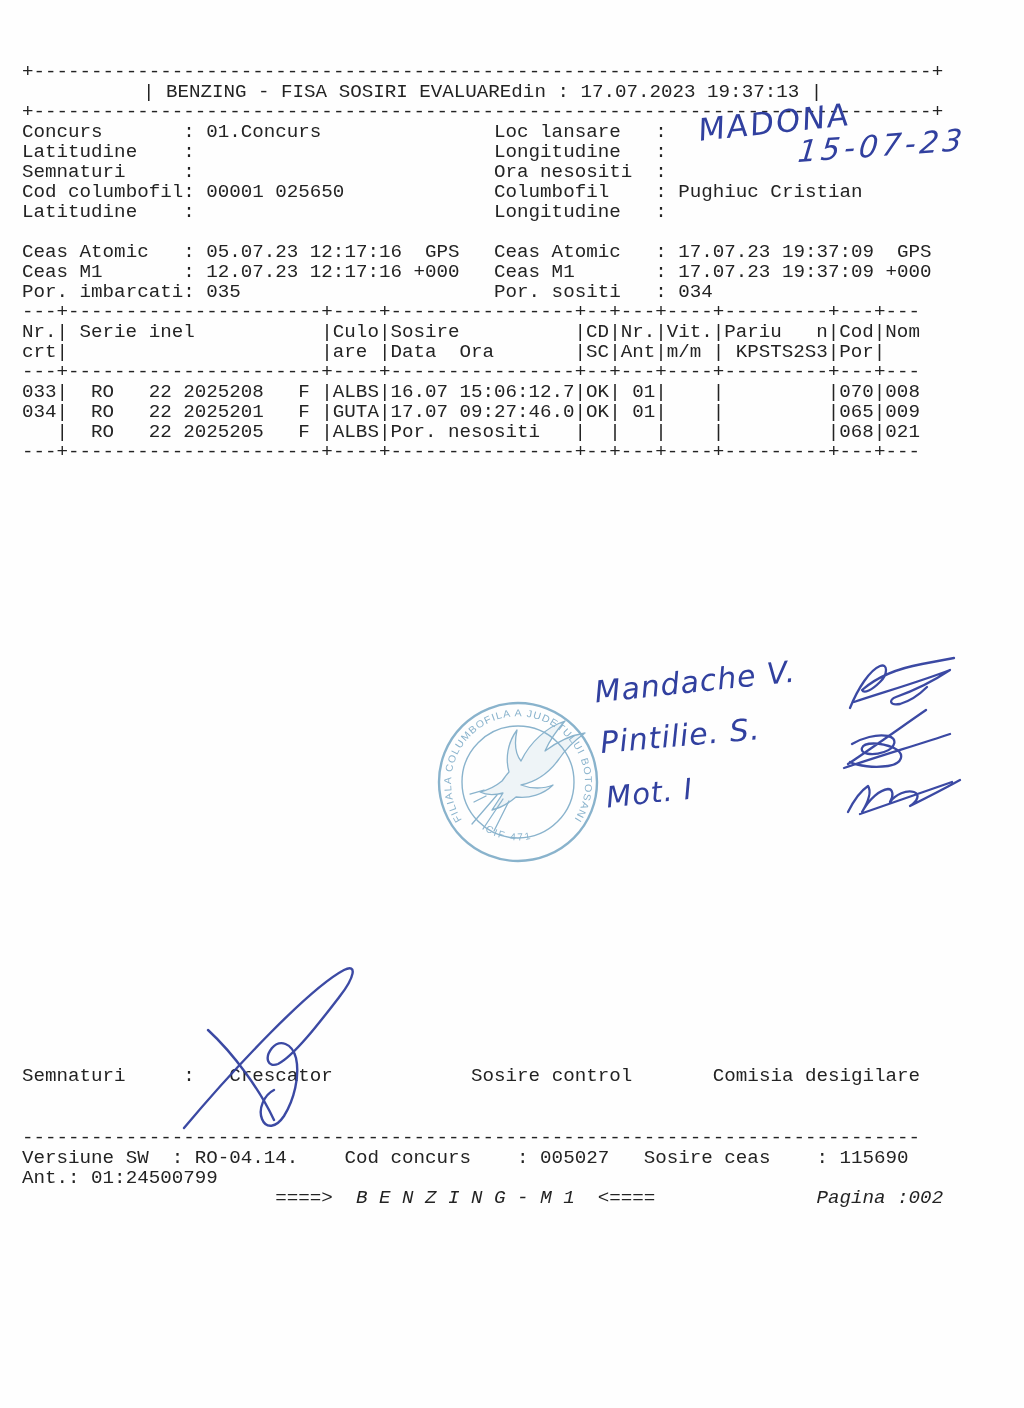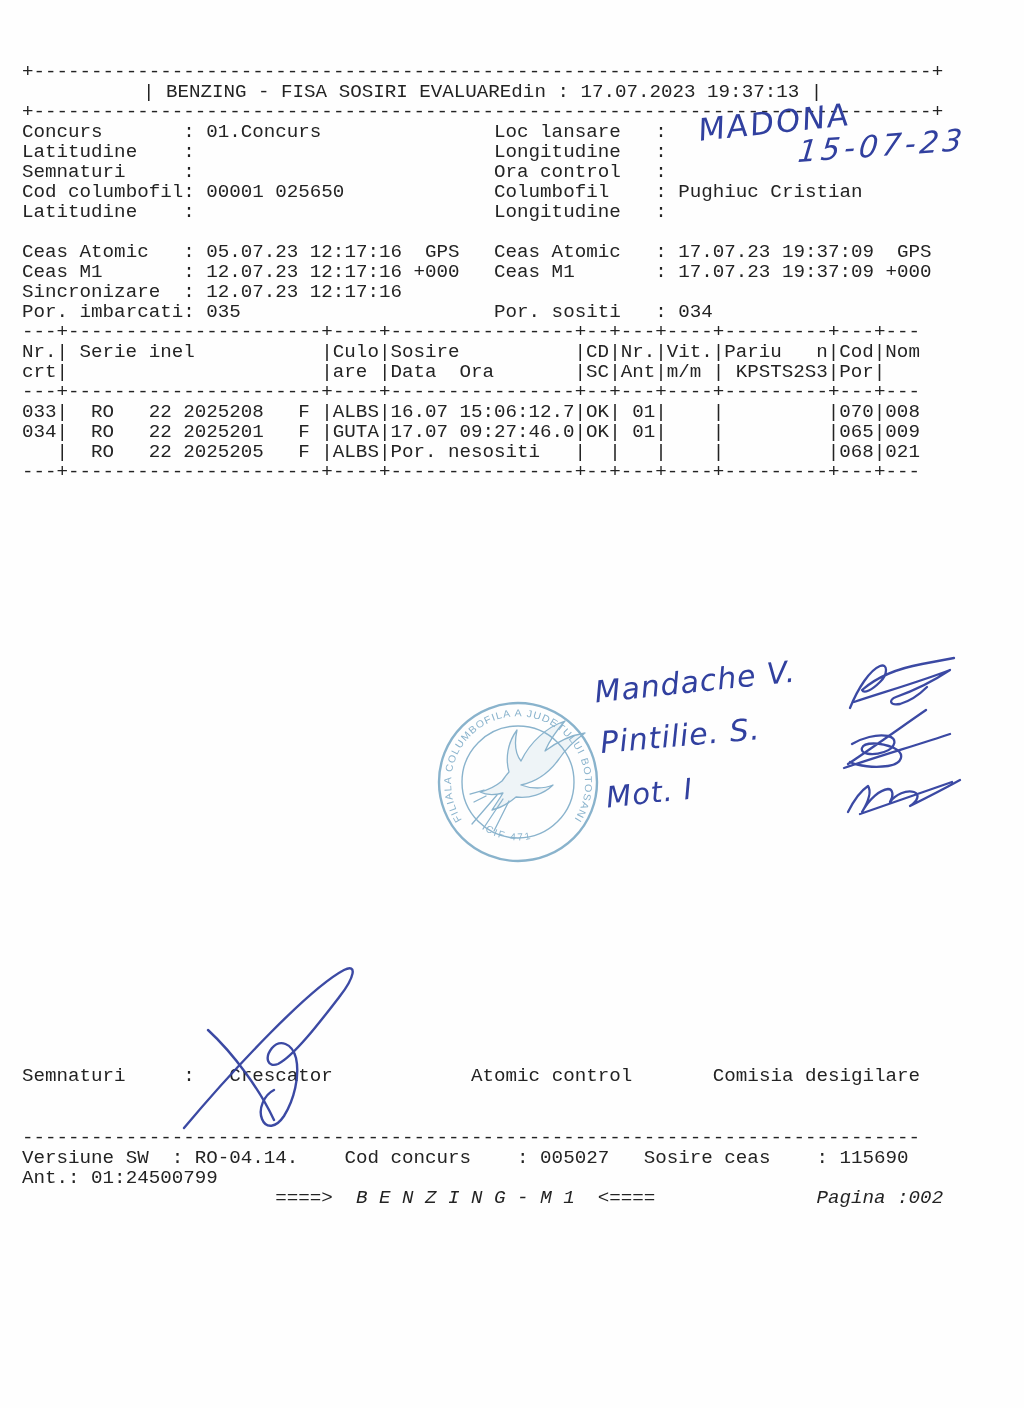--- a/index.html
+++ b/index.html
@@ -47,50 +47,49 @@
 
     <div class="ln tline">
       <span class="tl">BENZING - FISA SOSIRI EVALUARE</span>
       <span class="tr"><span>din :</span><span>17.07.2023 19:37:13</span></span>
     </div>
 
     <div class="ln">+------------------------------------------------------------------------------+</div>
 
     <div class="ln"><span class="w14">Concurs</span><span class="w2">:</span><span class="w25">01.Concurs</span><span class="w14">Loc lansare</span><span class="w2">:</span><span></span></div>
     <div class="ln"><span class="w14">Latitudine</span><span class="w2">:</span><span class="w25"></span><span class="w14">Longitudine</span><span class="w2">:</span><span></span></div>
-    <div class="ln"><span class="w14">Semnaturi</span><span class="w2">:</span><span class="w25"></span><span class="w14">Ora control</span><span class="w2">:</span><span></span></div>
+    <div class="ln"><span class="w14">Semnaturi</span><span class="w2">:</span><span class="w25"></span><span class="w14">Ora nesositi</span><span class="w2">:</span><span></span></div>
     <div class="ln"><span class="w14">Cod columbofil</span><span class="w2">:</span><span class="w25">00001 025650</span><span class="w14">Columbofil</span><span class="w2">:</span><span>Pughiuc Cristian</span></div>
     <div class="ln"><span class="w14">Latitudine</span><span class="w2">:</span><span class="w25"></span><span class="w14">Longitudine</span><span class="w2">:</span><span></span></div>
 
     <div class="ln"></div>
 
     <div class="ln"><span class="w14">Ceas Atomic</span><span class="w2">:</span><span class="w25">05.07.23 12:17:16  GPS</span><span class="w14">Ceas Atomic</span><span class="w2">:</span><span>17.07.23 19:37:09  GPS</span></div>
     <div class="ln"><span class="w14">Ceas M1</span><span class="w2">:</span><span class="w25">12.07.23 12:17:16 +000</span><span class="w14">Ceas M1</span><span class="w2">:</span><span>17.07.23 19:37:09 +000</span></div>
-    <div class="ln"><span class="w14">Sincronizare</span><span class="w2">:</span><span class="w25">12.07.23 12:17:16</span><span class="w14"></span><span class="w2"></span><span></span></div>
     <div class="ln"><span class="w14">Por. imbarcati</span><span class="w2">:</span><span class="w25">035</span><span class="w14">Por. sositi</span><span class="w2">:</span><span>034</span></div>
 
     <div class="ln">---+----------------------+----+----------------+--+---+----+---------+---+---</div>
 
     <div class="ln"><span class="w3">Nr.</span><span class="pp"></span><span class="w22"> Serie inel</span><span class="pp"></span><span class="w4">Culo</span><span class="pp"></span><span class="w16">Sosire</span><span class="pp"></span><span class="w2">CD</span><span class="pp"></span><span class="w3">Nr.</span><span class="pp"></span><span class="w4">Vit.</span><span class="pp"></span><span class="w9">Pariu   n</span><span class="pp"></span><span class="w3">Cod</span><span class="pp"></span><span class="w3">Nom</span></div>
 
     <div class="ln"><span class="w3">crt</span><span class="pp"></span><span class="w22"></span><span class="pp"></span><span class="w4">are</span><span class="pp"></span><span class="w16">Data  Ora</span><span class="pp"></span><span class="w2">SC</span><span class="pp"></span><span class="w3">Ant</span><span class="pp"></span><span class="w4">m/m</span><span class="pp"></span><span class="w9"> KPSTS2S3</span><span class="pp"></span><span class="w3">Por</span><span class="pp"></span><span class="w3"></span></div>
 
     <div class="ln">---+----------------------+----+----------------+--+---+----+---------+---+---</div>
 
     <div class="ln"><span class="w3">033</span><span class="pp"></span><span class="w22">  RO   22 2025208   F</span><span class="pp"></span><span class="w4">ALBS</span><span class="pp"></span><span class="w16">16.07 15:06:12.7</span><span class="pp"></span><span class="w2">OK</span><span class="pp"></span><span class="w3"> 01</span><span class="pp"></span><span class="w4"></span><span class="pp"></span><span class="w9"></span><span class="pp"></span><span class="w3">070</span><span class="pp"></span><span class="w3">008</span></div>
 
     <div class="ln"><span class="w3">034</span><span class="pp"></span><span class="w22">  RO   22 2025201   F</span><span class="pp"></span><span class="w4">GUTA</span><span class="pp"></span><span class="w16">17.07 09:27:46.0</span><span class="pp"></span><span class="w2">OK</span><span class="pp"></span><span class="w3"> 01</span><span class="pp"></span><span class="w4"></span><span class="pp"></span><span class="w9"></span><span class="pp"></span><span class="w3">065</span><span class="pp"></span><span class="w3">009</span></div>
 
     <div class="ln"><span class="w3"></span><span class="pp"></span><span class="w22">  RO   22 2025205   F</span><span class="pp"></span><span class="w4">ALBS</span><span class="pp"></span><span class="w16">Por. nesositi</span><span class="pp"></span><span class="w2"></span><span class="pp"></span><span class="w3"></span><span class="pp"></span><span class="w4"></span><span class="pp"></span><span class="w9"></span><span class="pp"></span><span class="w3">068</span><span class="pp"></span><span class="w3">021</span></div>
 
     <div class="ln">---+----------------------+----+----------------+--+---+----+---------+---+---</div>
   </div>
 
   <div class="doc" style="left:22px;top:1066px">
-    <div class="ln"><span class="w14">Semnaturi</span><span class="w4">:</span><span class="w21">Crescator</span><span class="w21">Atomic control</span><span>Comisia desigilare</span></div>
+    <div class="ln"><span class="w14">Semnaturi</span><span class="w4">:</span><span class="w21">Crescator</span><span class="w21">Sosire control</span><span>Comisia desigilare</span></div>
   </div>
 
   <div class="doc" style="left:22px;top:1128px">
     <div class="ln">------------------------------------------------------------------------------</div>
     <div class="ln"><span class="w13">Versiune SW</span><span class="w15">: RO-04.14.</span><span class="w15">Cod concurs</span><span class="w11">: 005027</span><span class="w15">Sosire ceas</span><span>: 115690</span></div>
     <div class="ln">Ant.: 01:24500799</div>
     <div class="ln ind22"><span class="w47">====&gt;  B E N Z I N G - M 1  &lt;====</span><span>Pagina :002</span></div>
   </div>
 
   <div class="hw hw-caps" style="left:698px;top:104px;font-size:31px;letter-spacing:2px;transform:rotate(-6deg) skewX(-8deg)">MADONA</div>

